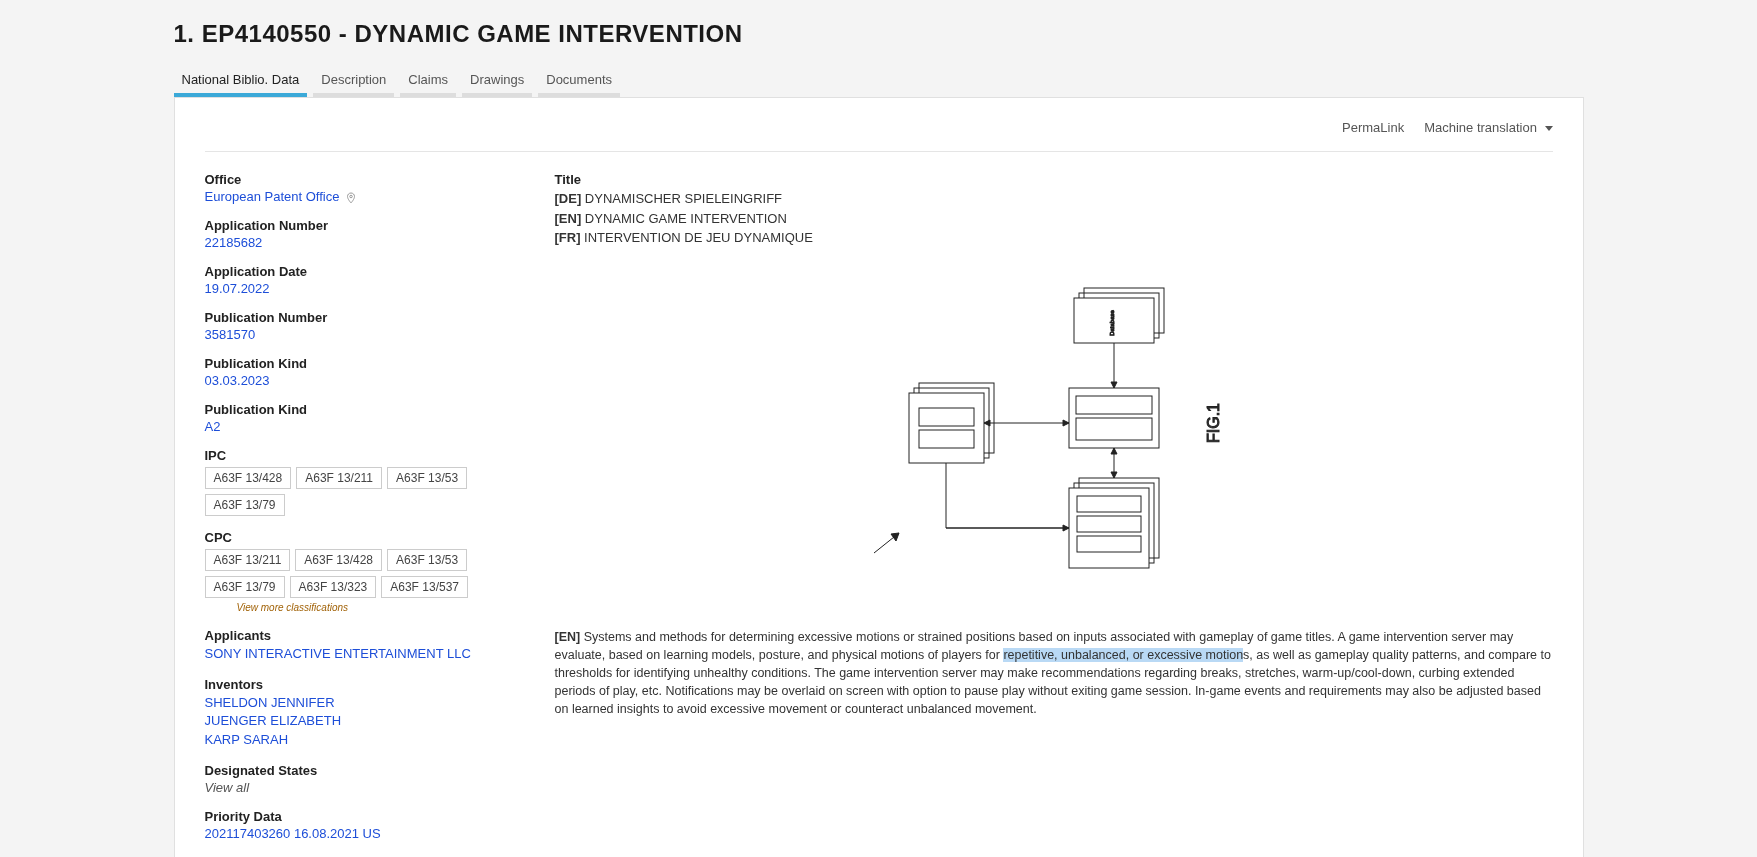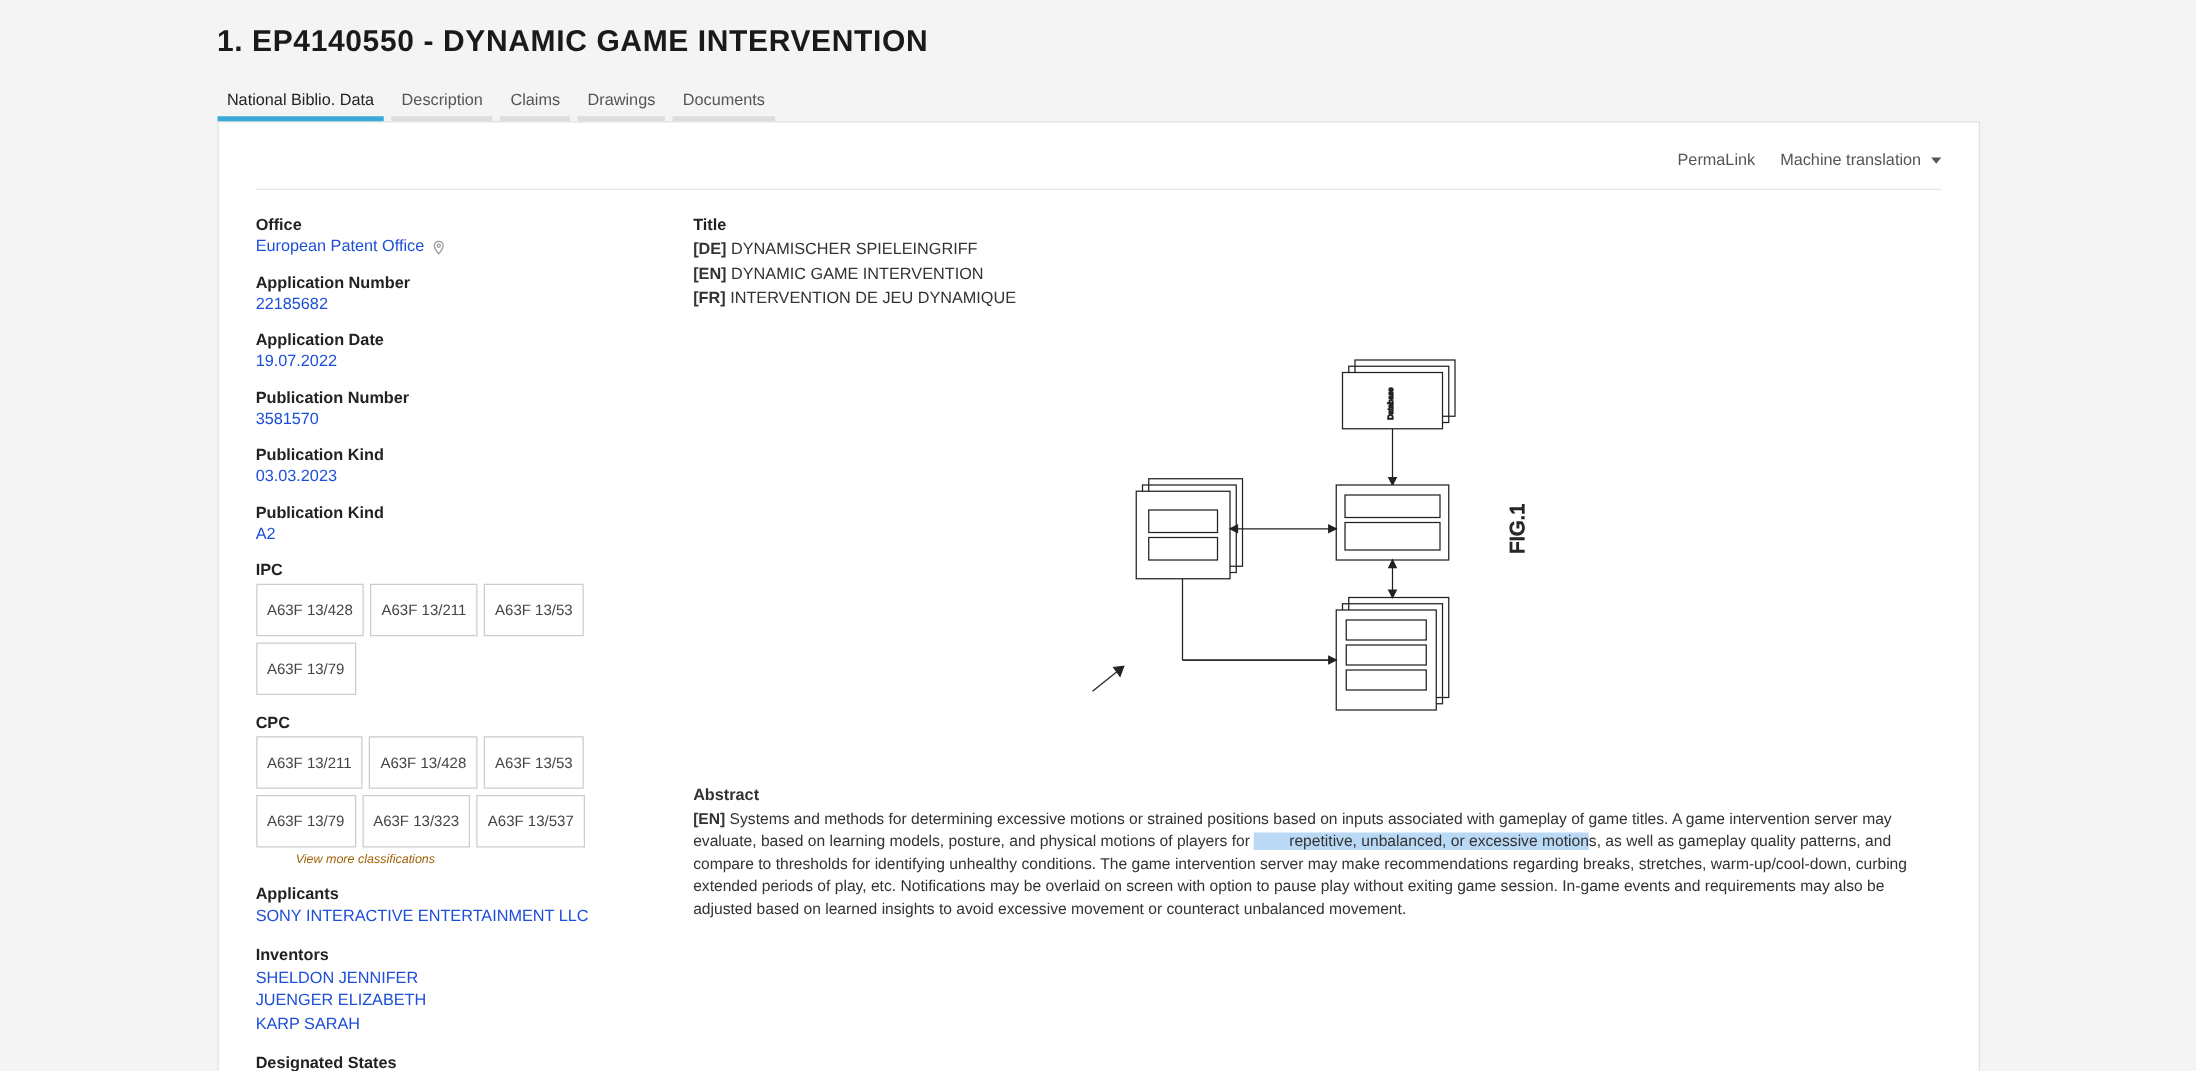--- a/index.html
+++ b/index.html
@@ -83,38 +83,38 @@
 .pin-icon {
   display: inline-block;
   width: 12px; height: 12px;
   vertical-align: middle;
   margin-left: 2px;
 }
 .chips { display: flex; flex-wrap: wrap; gap: 5px; margin-top: 4px; }
 .chip {
   border: 1px solid #ccc;
   background: #fff;
-  padding: 13px 8px;
+  padding: 3px 8px;
   font-size: 12px;
   color: #444;
   cursor: pointer;
 }
 .title-block { margin-bottom: 10px; }
 .title-line { font-size: 13px; line-height: 1.5; }
 .lang-code { font-weight: bold; }
 .figure-area {
   display: flex;
   justify-content: center;
   margin: 30px 0 20px 0;
 }
 .figure-svg { width: 460px; height: 330px; }
 .abstract-label { font-weight: bold; font-size: 13px; margin-bottom: 3px; }
 .abstract-text { font-size: 12.5px; line-height: 1.45; color: #333; }
 .abstract-text .lang-code { font-weight: bold; }
-.hl { background: #b9d9f5; padding-left: 28px; }
+.hl { background: #b9d9f5; }
 .view-more { font-style: italic; color: #a16207; font-size: 10px; cursor: pointer; margin-top: 4px; display: inline-block; margin-left: 32px; }
 .inv-list div, .appl-list div { line-height: 1.4; }
 </style>
 </head>
 <body>
 
 <div class="container">
   <h1 class="page-title">1. EP4140550 - DYNAMIC GAME INTERVENTION</h1>
 
   <div class="tabs" id="tabs-container">
@@ -278,21 +278,20 @@
               <polygon points="245,250 239,247 239,253" fill="#222"></polygon>
 
               <line x1="50" y1="275" x2="75" y2="255"></line>
               <polygon points="75,255 67,256 72,263" fill="#222"></polygon>
 
               <text x="395" y="165" font-size="16" fill="#333" transform="rotate(-90 395 165)">FIG.1</text>
             </g>
           </svg>
         </div>
 
-        <div class="abstract-label">Abstract</div>
         <div class="abstract-text">
           <span class="lang-code">[EN]</span><span> Systems and methods for determining excessive motions or strained positions based on inputs associated with gameplay of game titles. A game intervention server may evaluate, based on learning models, posture, and physical motions of players for </span><span class="hl">repetitive, unbalanced, or excessive motion</span><span>s, as well as gameplay quality patterns, and compare to thresholds for identifying unhealthy conditions. The game intervention server may make recommendations regarding breaks, stretches, warm-up/cool-down, curbing extended periods of play, etc. Notifications may be overlaid on screen with option to pause play without exiting game session. In-game events and requirements may also be adjusted based on learned insights to avoid excessive movement or counteract unbalanced movement.</span>
         </div>
 
       </div>
     </div>
   </div>
 </div>
 
 </body></html>

